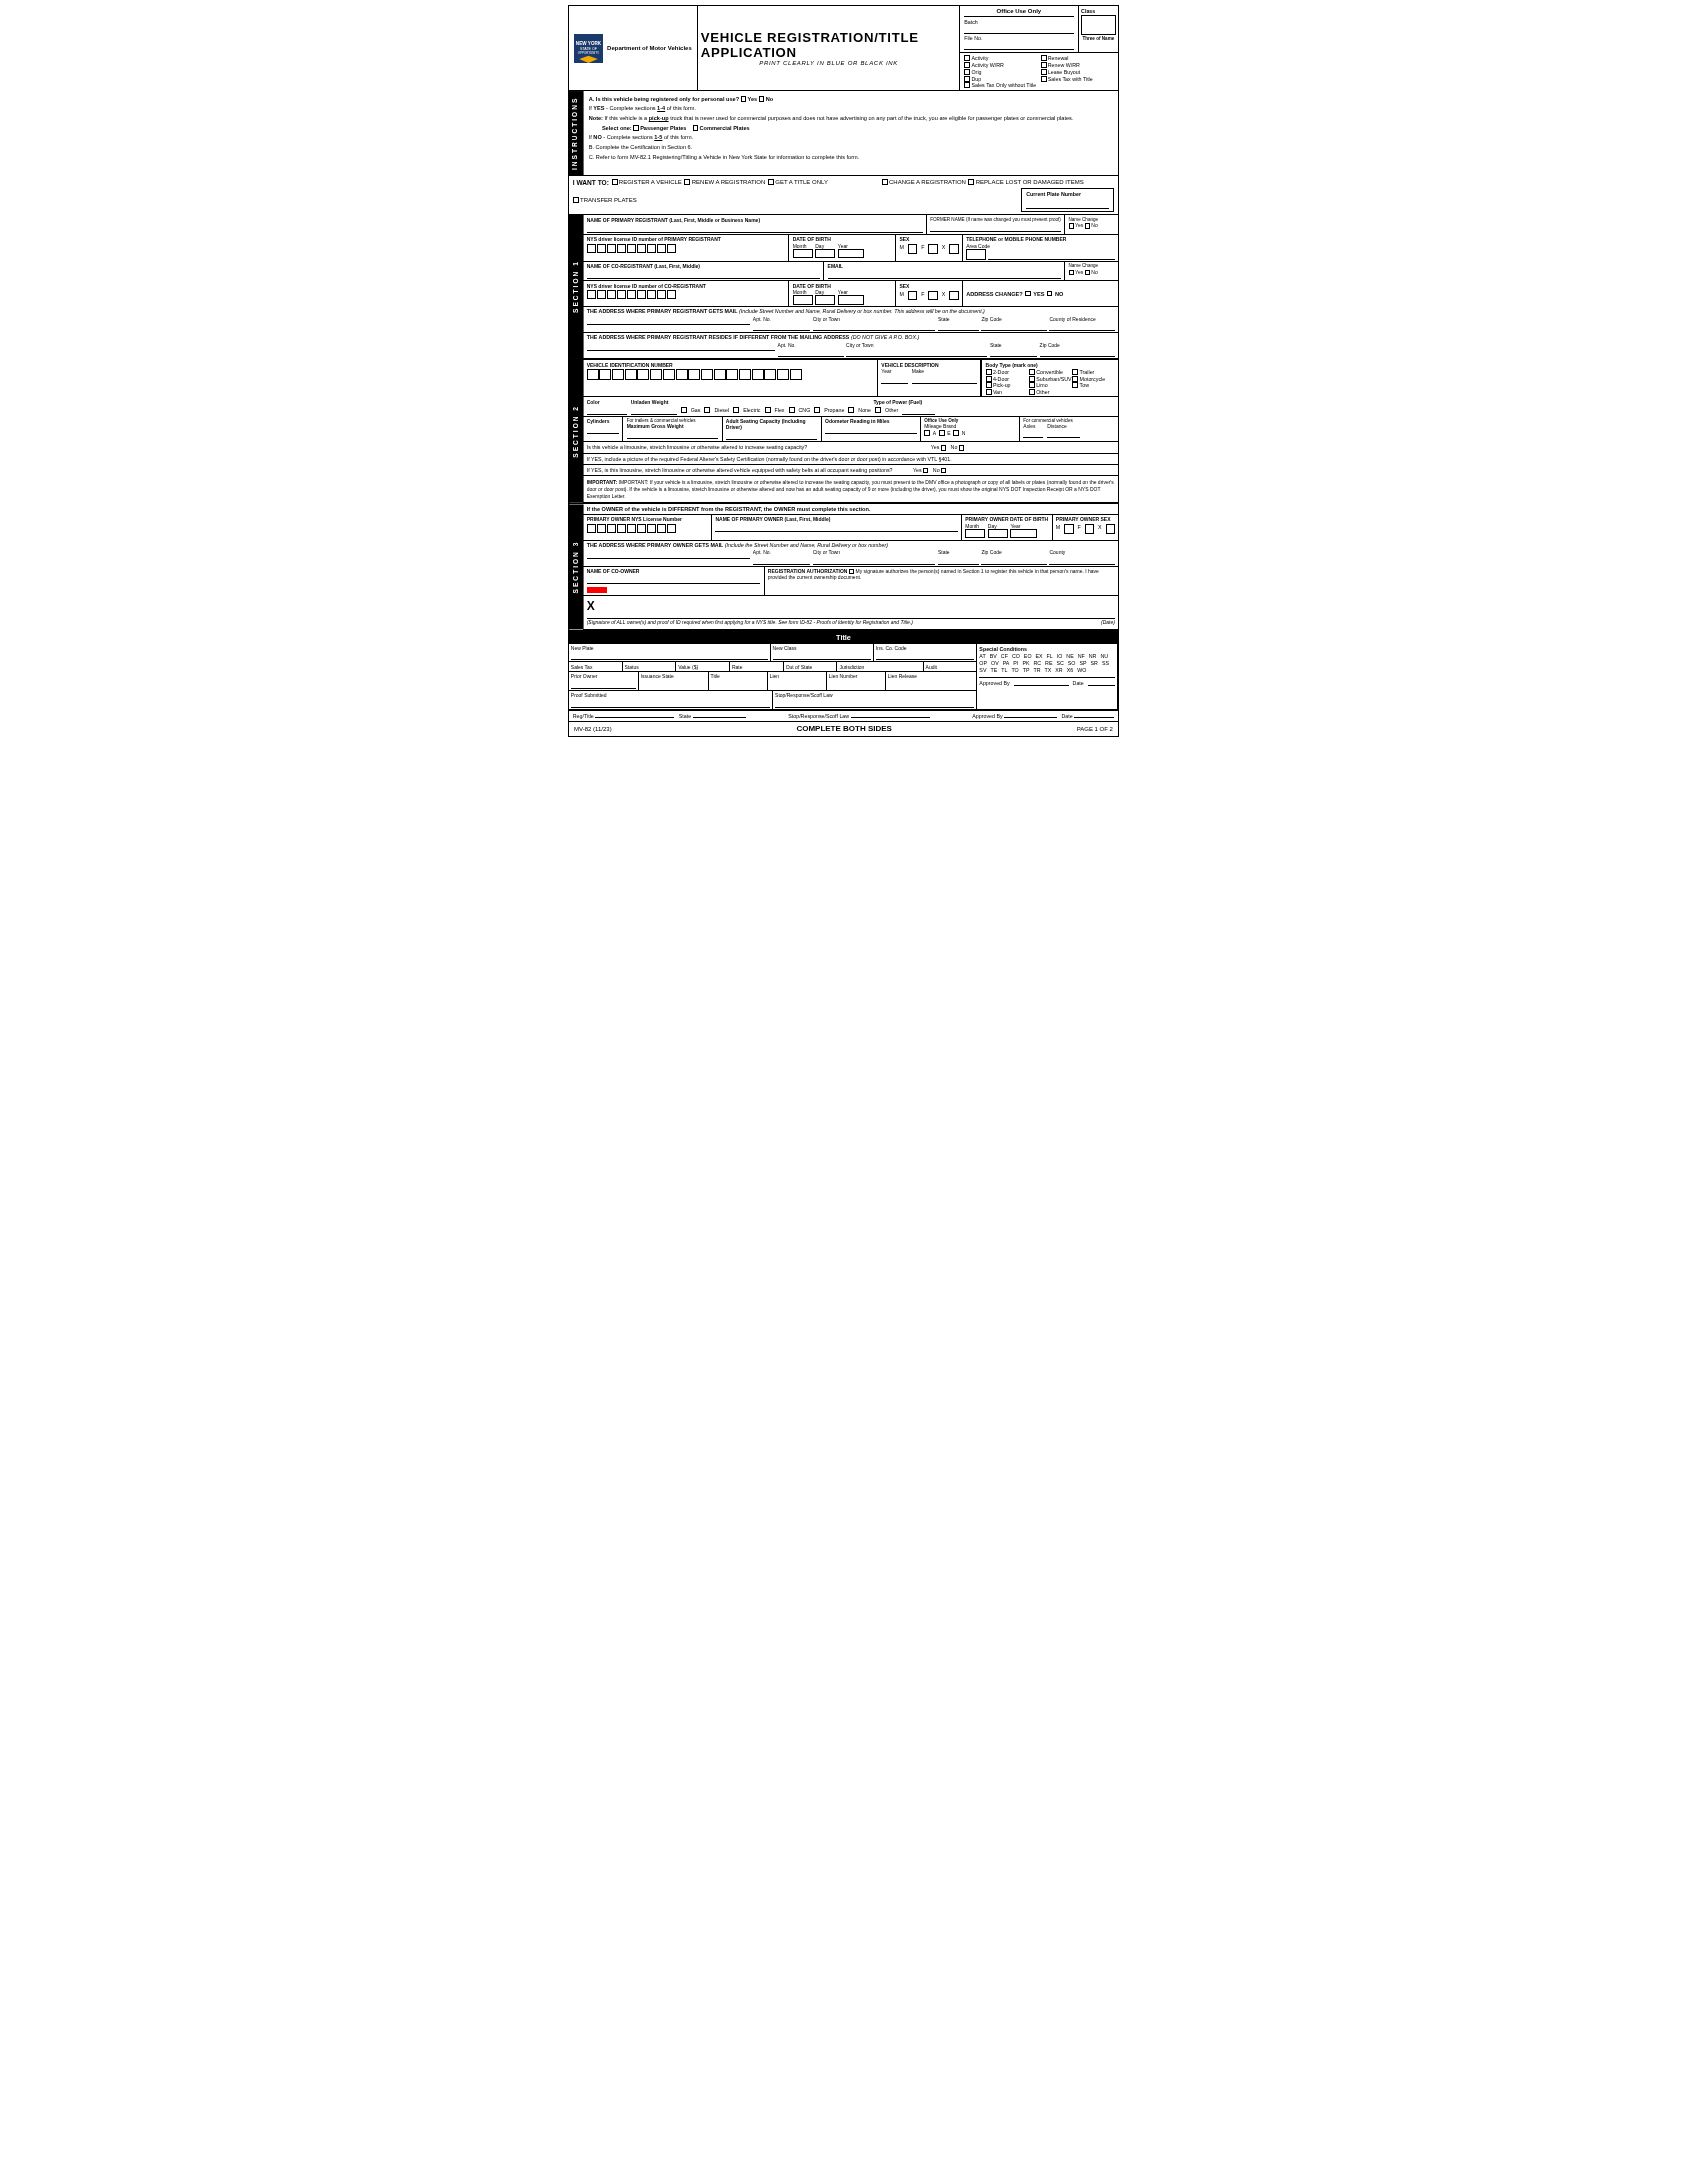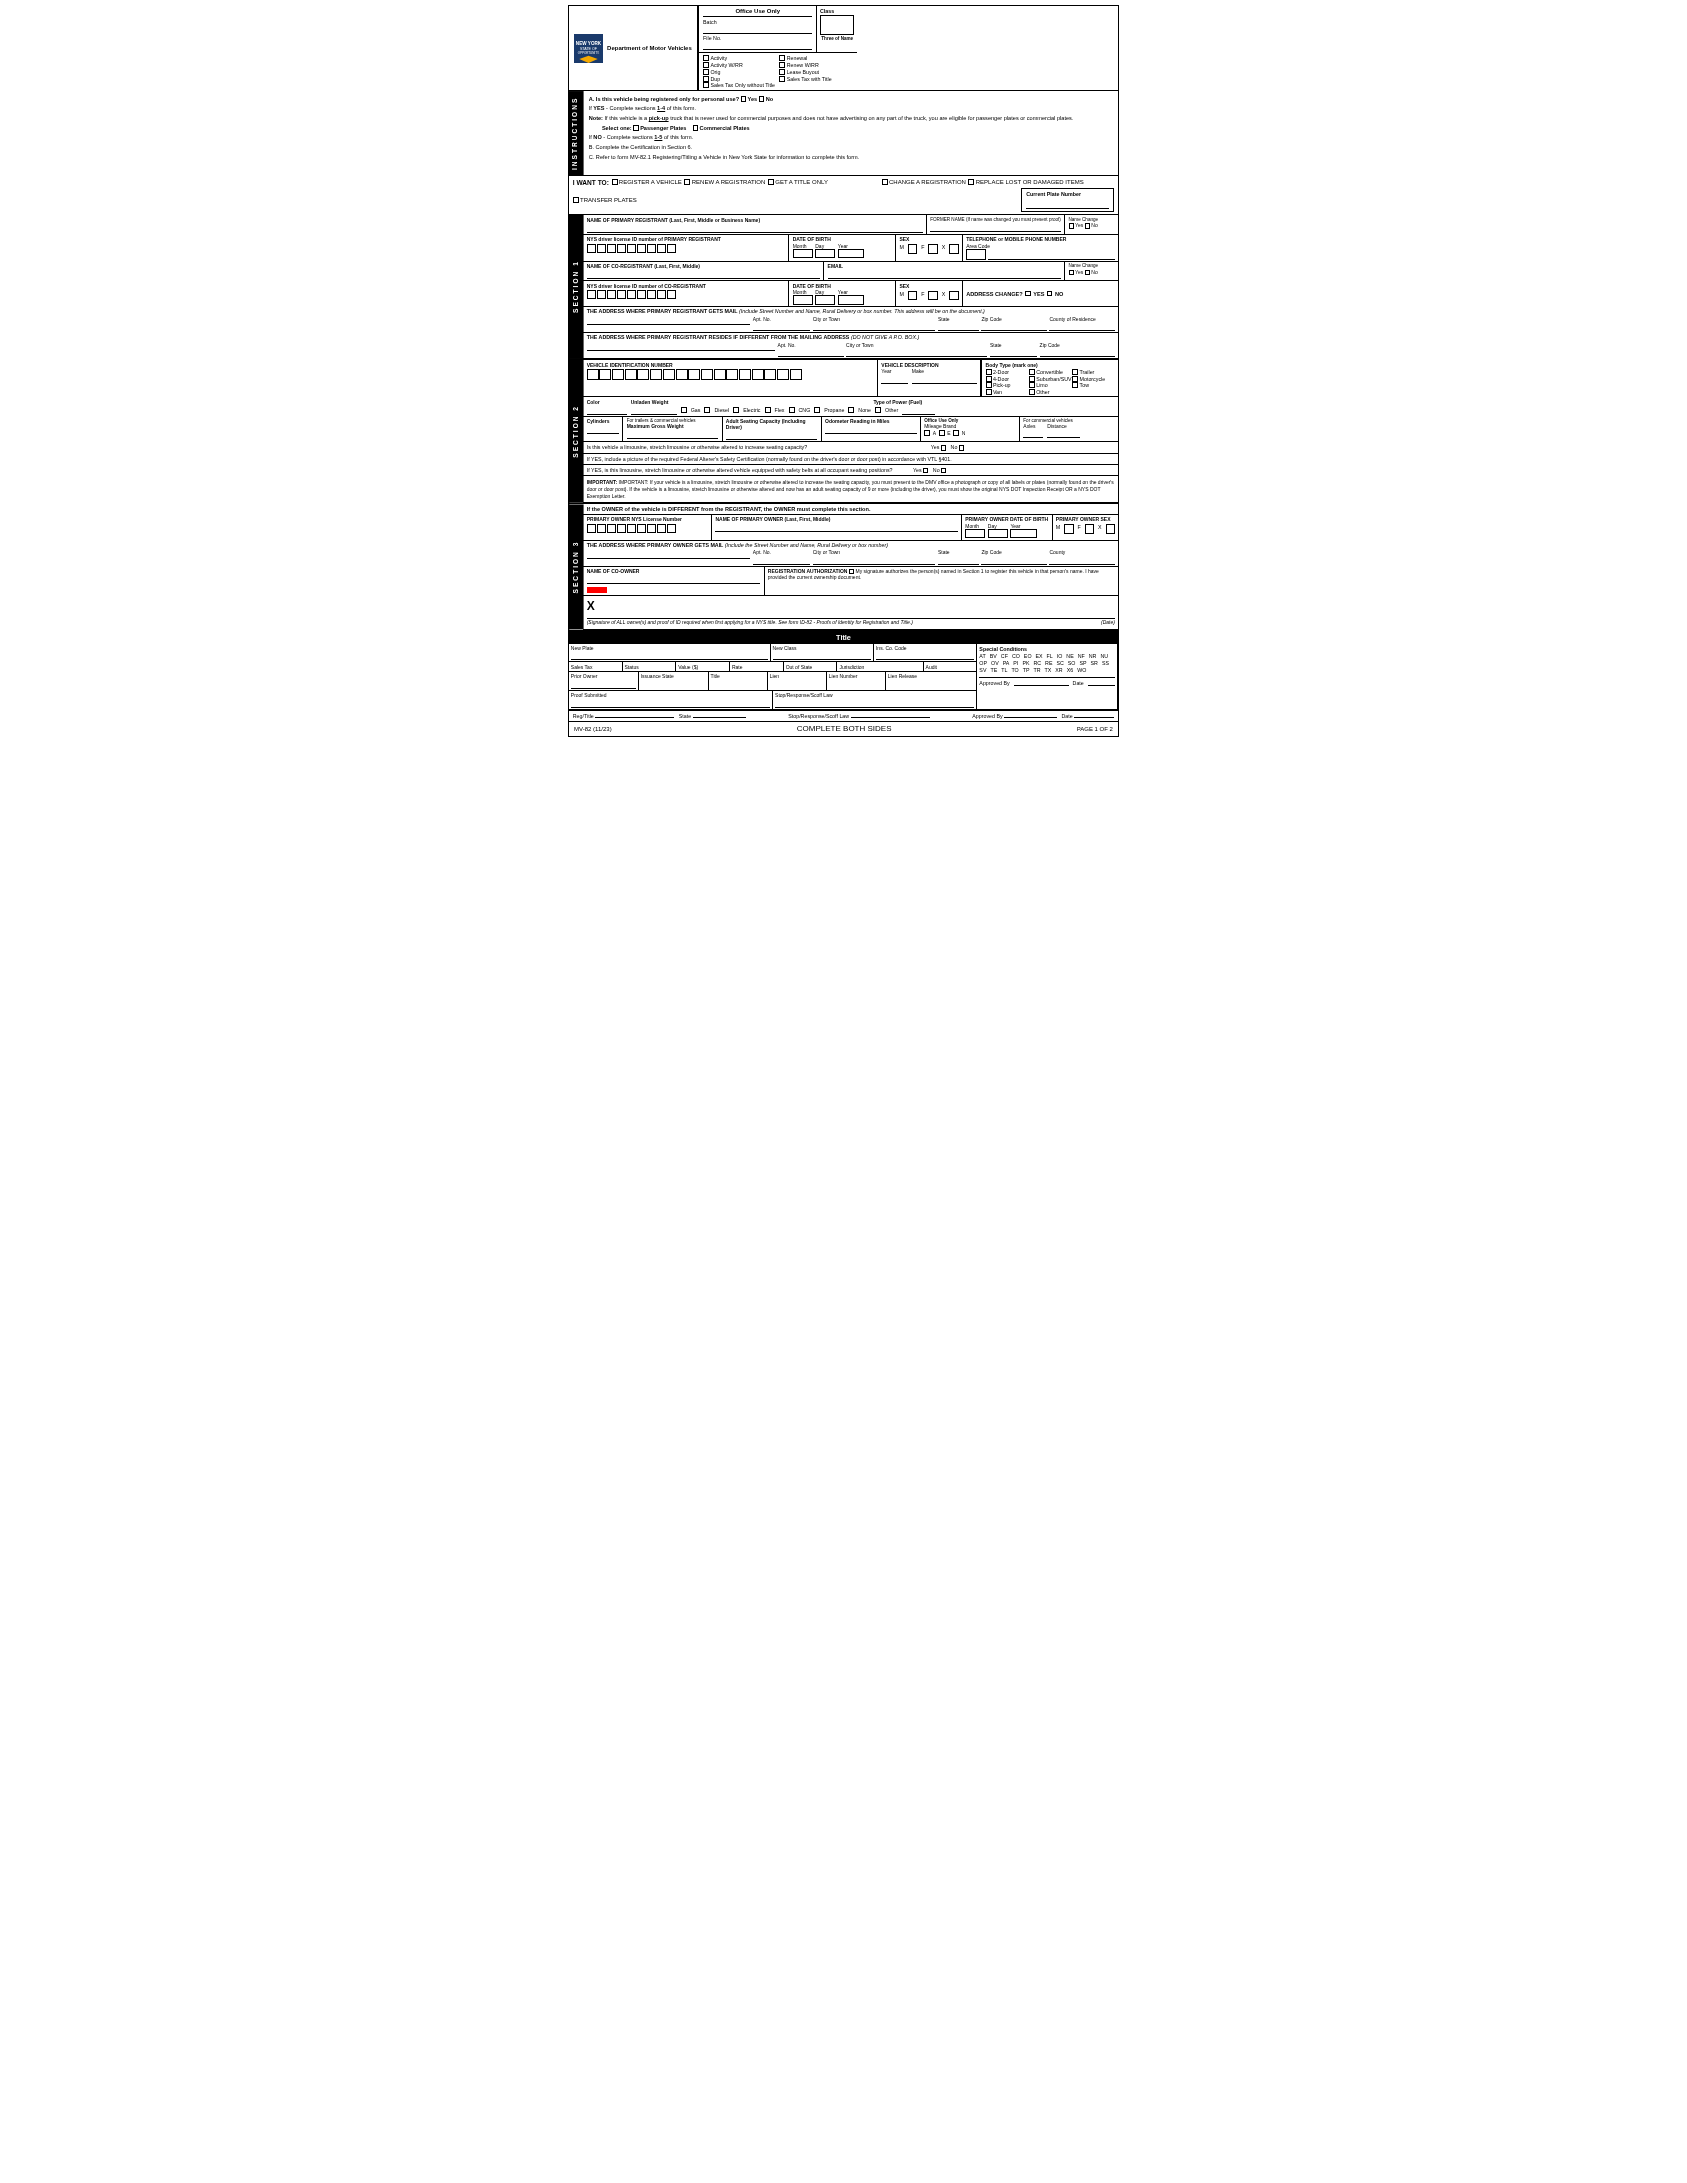--- a/index.html
+++ b/index.html
@@ -336,21 +336,21 @@
     .page-footer {
       display: flex;
       justify-content: space-between;
       align-items: center;
       padding: 2.6px 5.3px;
       font-size: 6px;
       border-top: 1.3px solid #000;
     }
     .complete-both {
       font-size: 8px;
-      font-weight: normal;
+      font-weight: bold;
     }
     
     .text-center { text-align: center; }
   </style>
 </head>
 <body>
 
 <div class="page">
 
   <div class="header">
@@ -360,20 +360,24 @@
         <rect width="44" height="44" fill="#1a3a6b"></rect>
         <text x="22" y="16" font-size="7" fill="white" text-anchor="middle" font-weight="bold">NEW YORK</text>
         <text x="22" y="24" font-size="5.5" fill="white" text-anchor="middle">STATE OF</text>
         <text x="22" y="31" font-size="4.5" fill="white" text-anchor="middle">OPPORTUNITY.</text>
         <polygon points="8,38 22,33 36,38 22,44" fill="#f4a800"></polygon>
       </svg>
       <div>
         <div style="font-weight:bold;font-size:6px;">Department of
 Motor Vehicles</div>
       </div>
+    </div>
+    <div class="header-title-block">
+      <div class="main-title">VEHICLE REGISTRATION/TITLE APPLICATION</div>
+      <div class="sub-title">PRINT CLEARLY IN BLUE OR BLACK INK</div>
     </div>
     <div class="office-use-box">
       <div class="office-use-top">
         <div class="office-use-main">
           <div class="office-use-title">Office Use Only</div>
           <div class="office-batch">Batch</div>
           <div style="border-bottom:0.7px solid #000;min-height:9.3px;margin-bottom:1.3px;"></div>
           <div class="office-batch">File No.</div>
           <div style="border-bottom:0.7px solid #000;min-height:9.3px;"></div>
         </div>

